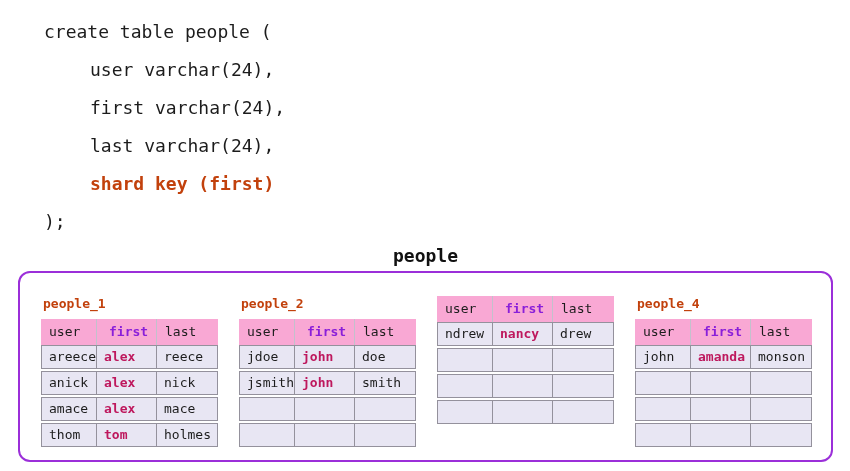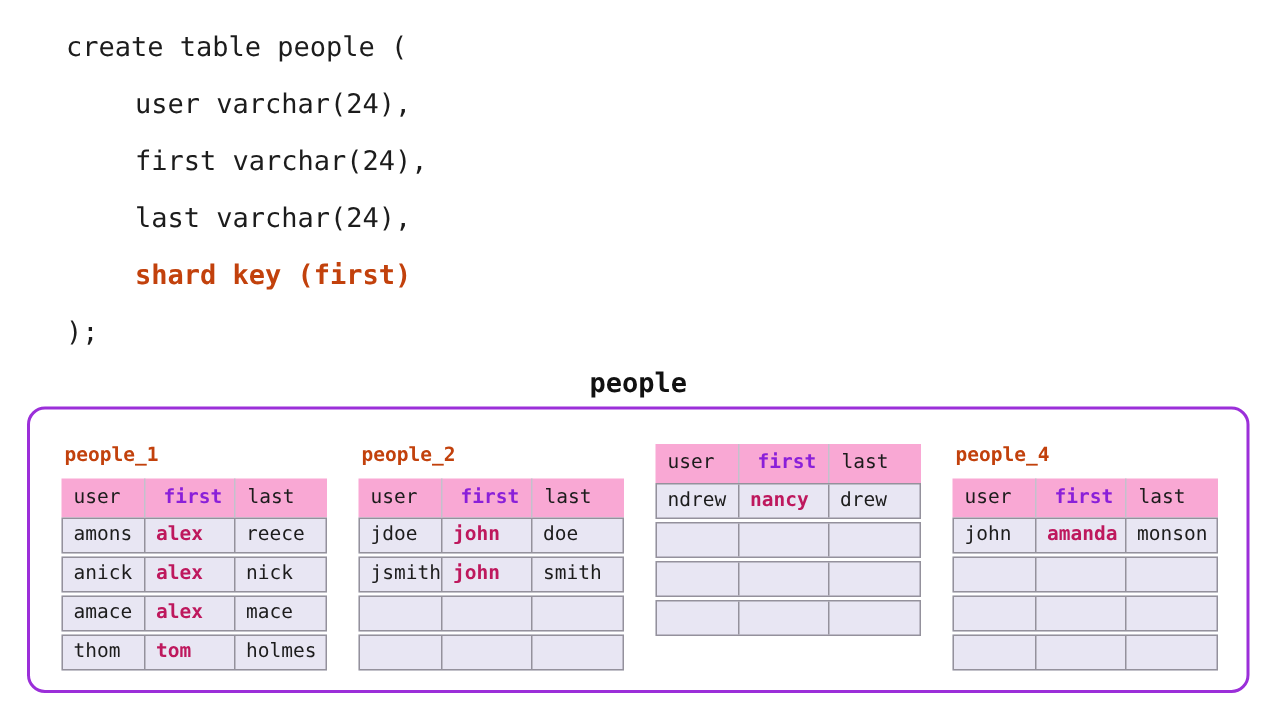--- a/index.html
+++ b/index.html
@@ -142,21 +142,21 @@
 
       <div class="shard-table">
         <div class="table-title">people_1</div>
         <div class="header-row">
           <div class="hcell c0">user</div>
           <div class="hcell c1 shard-col">first</div>
           <div class="hcell c2">last</div>
         </div>
         <div class="data-grid">
           <div class="data-row">
-            <div class="cell c0">amons</div>
+            <div class="cell c0">areece</div>
             <div class="cell c1 shard-col">alex</div>
             <div class="cell c2">reece</div>
           </div>
           <div class="data-row">
             <div class="cell c0">anick</div>
             <div class="cell c1 shard-col">alex</div>
             <div class="cell c2">nick</div>
           </div>
           <div class="data-row">
             <div class="cell c0">amace</div>

